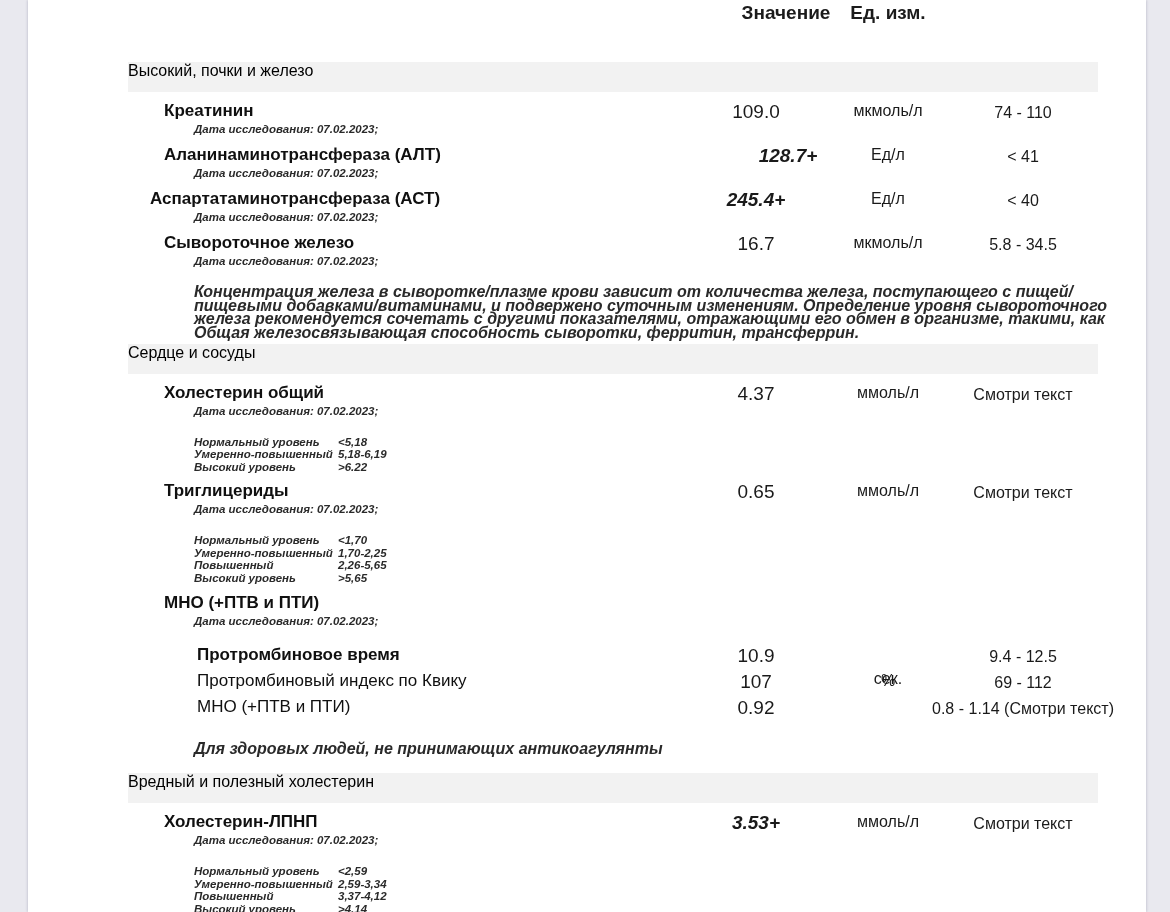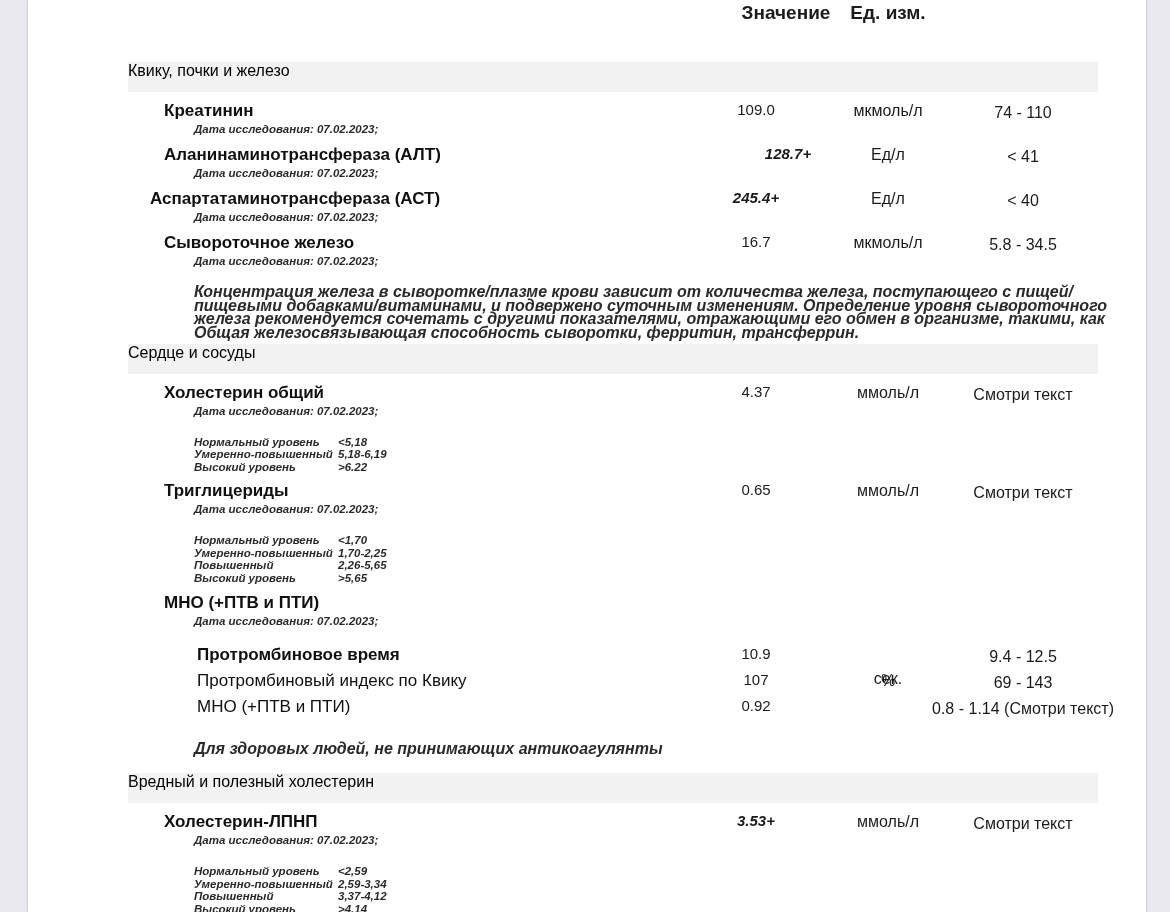--- a/index.html
+++ b/index.html
@@ -75,21 +75,21 @@
     font-weight: bold;
     color: #101010;
     white-space: nowrap;
   }
   .analyte.sub {
     font-weight: normal;
     font-size: 17px;
   }
   .val {
     position: absolute;
-    font-size: 15px;
+    font-size: 19px;
     color: #1a1a1a;
     text-align: center;
   }
   .val.flagged {
     font-weight: bold;
     font-style: italic;
   }
   .unit {
     position: absolute;
     font-size: 16px;
@@ -152,21 +152,21 @@
 <div id="viewport">
   <div id="page">
 
     <div id="thead">
       <div class="h c-value">Значение</div>
       <div class="h c-unit">Ед. изм.</div>
     </div>
 
     <div class="inner" id="body-layer">
         <div class="section-band" style="top: 62px;">
-          <div class="">Квику, почки и железо</div>
+          <div class="">Высокий, почки и железо</div>
         </div>
         <div class="analyte" style="left: 136px; top: 101px;">Креатинин</div>
         <div class="val" style="left: 620px; width: 216px; top: 101px;">109.0</div>
         <div class="unit" style="left: 780px; width: 160px; top: 102px;">мкмоль/л</div>
         <div class="norm" style="left: 900px; width: 190px; top: 102px;">74 - 110</div>
         <div class="dateline" style="top: 123px;">Дата исследования: 07.02.2023;</div>
         <div class="analyte" style="left: 136px; top: 145px;">Аланинаминотрансфераза (АЛТ)</div>
         <div class="val flagged" style="left: 652px; width: 216px; top: 145px;">128.7+</div>
         <div class="unit" style="left: 780px; width: 160px; top: 146px;">Ед/л</div>
         <div class="norm" style="left: 900px; width: 190px; top: 146px;">&lt; 41</div>
@@ -229,21 +229,21 @@
         </div>
         <div class="analyte" style="left: 136px; top: 592.7px;">МНО (+ПТВ и ПТИ)</div>
         <div class="dateline" style="top: 614.7px;">Дата исследования: 07.02.2023;</div>
         <div class="analyte sub" style="left: 169px; top: 644.7px; font-weight: bold;">Протромбиновое время</div>
         <div class="val" style="left: 620px; width: 216px; top: 644.7px;">10.9</div>
         <div class="unit" style="left: 780px; width: 160px; top: 645.7px; margin-top: 24px;">сек.</div>
         <div class="norm" style="left: 900px; width: 190px; top: 645.7px;">9.4 - 12.5</div>
         <div class="analyte sub" style="left: 169px; top: 670.7px;">Протромбиновый индекс по Квику</div>
         <div class="val" style="left: 620px; width: 216px; top: 670.7px;">107</div>
         <div class="unit" style="left: 780px; width: 160px; top: 671.7px;">%</div>
-        <div class="norm" style="left: 900px; width: 190px; top: 671.7px;">69 - 143</div>
+        <div class="norm" style="left: 900px; width: 190px; top: 671.7px;">69 - 112</div>
         <div class="analyte sub" style="left: 169px; top: 696.7px;">МНО (+ПТВ и ПТИ)</div>
         <div class="val" style="left: 620px; width: 216px; top: 696.7px;">0.92</div>
         <div class="norm" style="left: 900px; width: 190px; top: 697.7px;">0.8 - 1.14 (Смотри текст)</div>
         <div class="comment narrow" style="top: 741.7px;">Для здоровых людей, не принимающих антикоагулянты</div>
         <div class="section-band" style="top: 773.2px;">
           <div class="">Вредный и полезный холестерин</div>
         </div>
         <div class="analyte" style="left: 136px; top: 812.2px;">Холестерин-ЛПНП</div>
         <div class="val flagged" style="left: 620px; width: 216px; top: 812.2px;">3.53+</div>
         <div class="unit" style="left: 780px; width: 160px; top: 813.2px;">ммоль/л</div>

